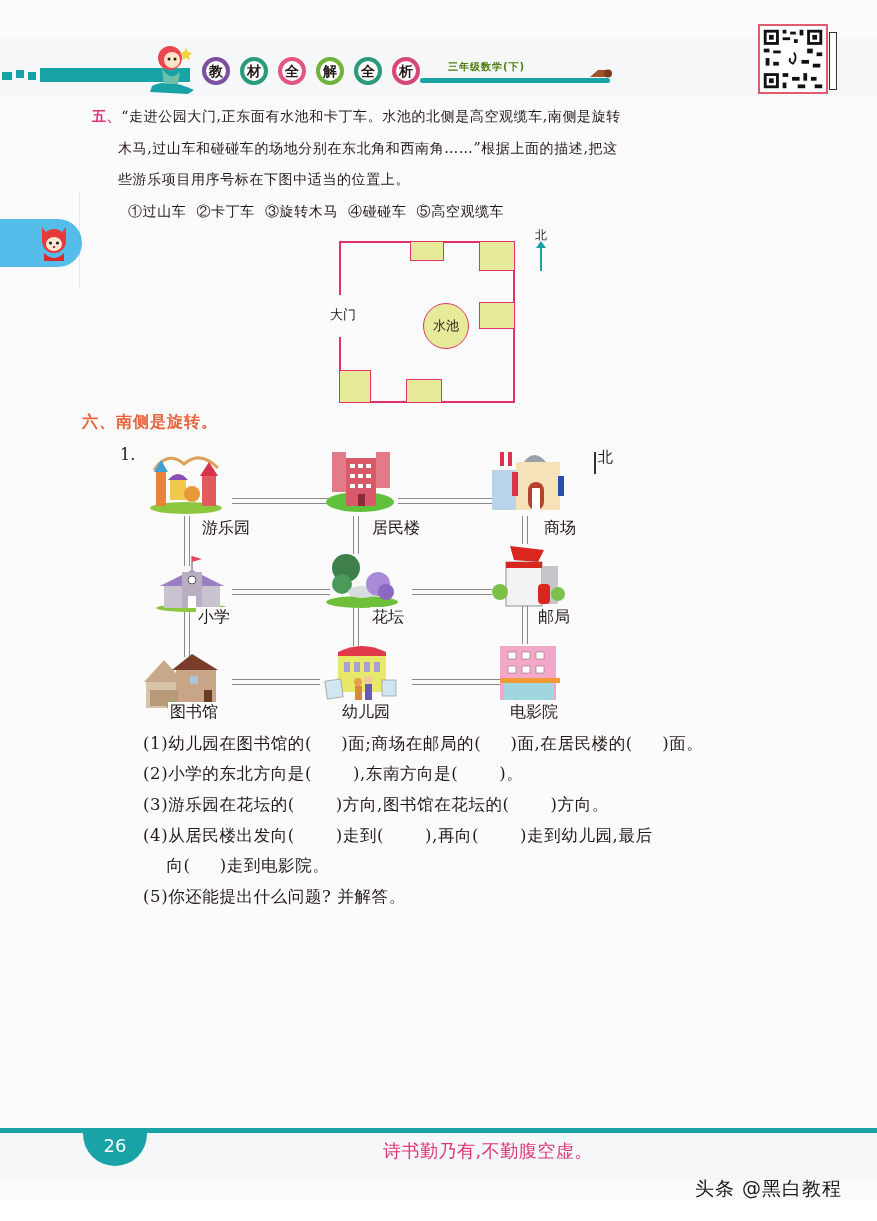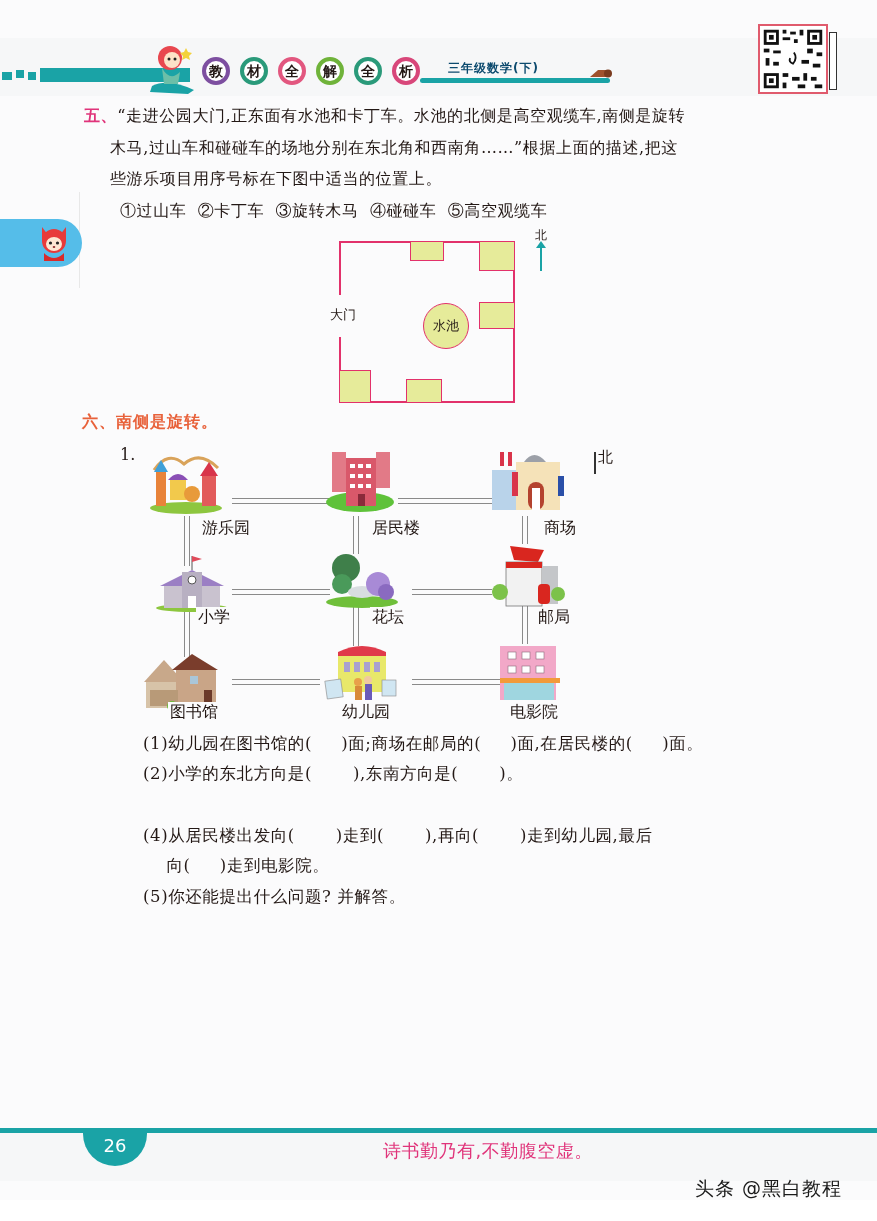--- a/index.html
+++ b/index.html
@@ -7,32 +7,32 @@
   body { position: relative; font-family: "DejaVu Serif", "Liberation Serif", serif; color: #231815; }
   .page { position: absolute; left: 0; top: 0; width: 877px; height: 1200px; background: #fbfbfc; }
 
   
   .hdr { position: absolute; left: 0; top: 38px; width: 877px; height: 58px; background: #f6f7f8; }
   .hdr-dash { position: absolute; top: 72px; height: 8px; background: #1aa3a6; }
   .hdr-bar { position: absolute; left: 40px; top: 68px; width: 150px; height: 14px; background: #1aa3a6; }
   .girl { position: absolute; left: 148px; top: 42px; width: 50px; height: 52px; }
   .badge { position: absolute; top: 57px; width: 28px; height: 28px; border-radius: 50%; background: #fff; border: 4px solid #7d4fa0; font-family: "DejaVu Sans", sans-serif; font-weight: bold; font-size: 14px; line-height: 20px; text-align: center; color: #231815; }
   .hdr-underline { position: absolute; left: 420px; top: 78px; width: 190px; height: 5px; background: #1aa3a6; border-radius: 3px; }
-  .hdr-grade { position: absolute; left: 448px; top: 60px; font-family: "DejaVu Sans", sans-serif; font-size: 12px; font-weight: bold; color: #0c4a6e; letter-spacing: 1px; }
+  .hdr-grade { position: absolute; left: 448px; top: 60px; font-family: "DejaVu Sans", sans-serif; font-size: 10px; font-weight: bold; color: #4d7c0f; letter-spacing: 1px; }
   .hdr-pencil { position: absolute; left: 590px; top: 68px; width: 22px; height: 10px; }
   .qr { position: absolute; left: 758px; top: 24px; width: 70px; height: 70px; border: 2px solid #e05b6d; background: #fff; }
   .qr-side { position: absolute; left: 829px; top: 32px; width: 8px; height: 58px; border: 1.5px solid #333; background: #fff; }
 
   
   .side-tab { position: absolute; left: 0; top: 219px; width: 82px; height: 48px; background: #55bde9; border-radius: 0 24px 24px 0; }
   .side-strip { position: absolute; left: 0; top: 192px; width: 80px; height: 96px; border-right: 1px solid #e8e8e8; }
   .mascot { position: absolute; left: 36px; top: 223px; width: 36px; height: 40px; }
 
   
-  .q { position: absolute; font-size: 16px; line-height: 30px; letter-spacing: 0.6px; }
+  .q { position: absolute; font-size: 14px; line-height: 30px; letter-spacing: 0.6px; margin-left: 8px; }
   .sec-num { color: #e0347a; font-weight: bold; font-family: "DejaVu Sans", sans-serif; }
   .sec-title { position: absolute; left: 82px; top: 412px; color: #e8613a; font-family: "DejaVu Sans", sans-serif; font-size: 16px; font-weight: bold; letter-spacing: 1px; }
 
   
   .park { position: absolute; left: 327px; top: 231px; width: 222px; height: 172px; background: #fbfbfc; }
   .park-border { position: absolute; border-color: #e2316b; border-style: solid; }
   .slot { position: absolute; background: #e6eb9a; border: 1.5px solid #e2316b; }
   .pool { position: absolute; left: 96px; top: 72px; width: 46px; height: 46px; border-radius: 50%; background: #e6eb9a; border: 1.5px solid #e2316b; font-size: 13px; line-height: 43px; text-align: center; }
   .park-gate { position: absolute; left: 3px; top: 75px; font-size: 13px; }
   .park-north { position: absolute; left: 208px; top: -4px; font-size: 12px; }
@@ -311,20 +311,21 @@
     <span class="bld-label" style="left:396px;top:163px;">邮局</span>
     <span class="bld-label" style="left:28px;top:258px;">图书馆</span>
     <span class="bld-label" style="left:200px;top:258px;">幼儿园</span>
     <span class="bld-label" style="left:368px;top:258px;">电影院</span>
   </div>
   <div class="town-arrow"></div>
   <span class="town-north" style="left:598px;top:448px;">北</span>
 
   <div class="sub" style="top:729px;">(1)幼儿园在图书馆的(     )面;商场在邮局的(     )面,在居民楼的(     )面。</div>
   <div class="sub" style="top:759px;">(2)小学的东北方向是(       ),东南方向是(       )。</div>
+  <div class="sub" style="top:790px;">(3)游乐园在花坛的(       )方向,图书馆在花坛的(       )方向。</div>
   <div class="sub" style="top:821px;">(4)从居民楼出发向(       )走到(       ),再向(       )走到幼儿园,最后</div>
   <div class="sub" style="top:851px;">    向(     )走到电影院。</div>
   <div class="sub" style="top:882px;">(5)你还能提出什么问题? 并解答。</div>
 
   <div class="foot-band"></div>
   <div class="foot-line"></div>
   <div class="foot-circle">26</div>
   <div class="foot-motto">诗书勤乃有,不勤腹空虚。</div>
 </div>
 

